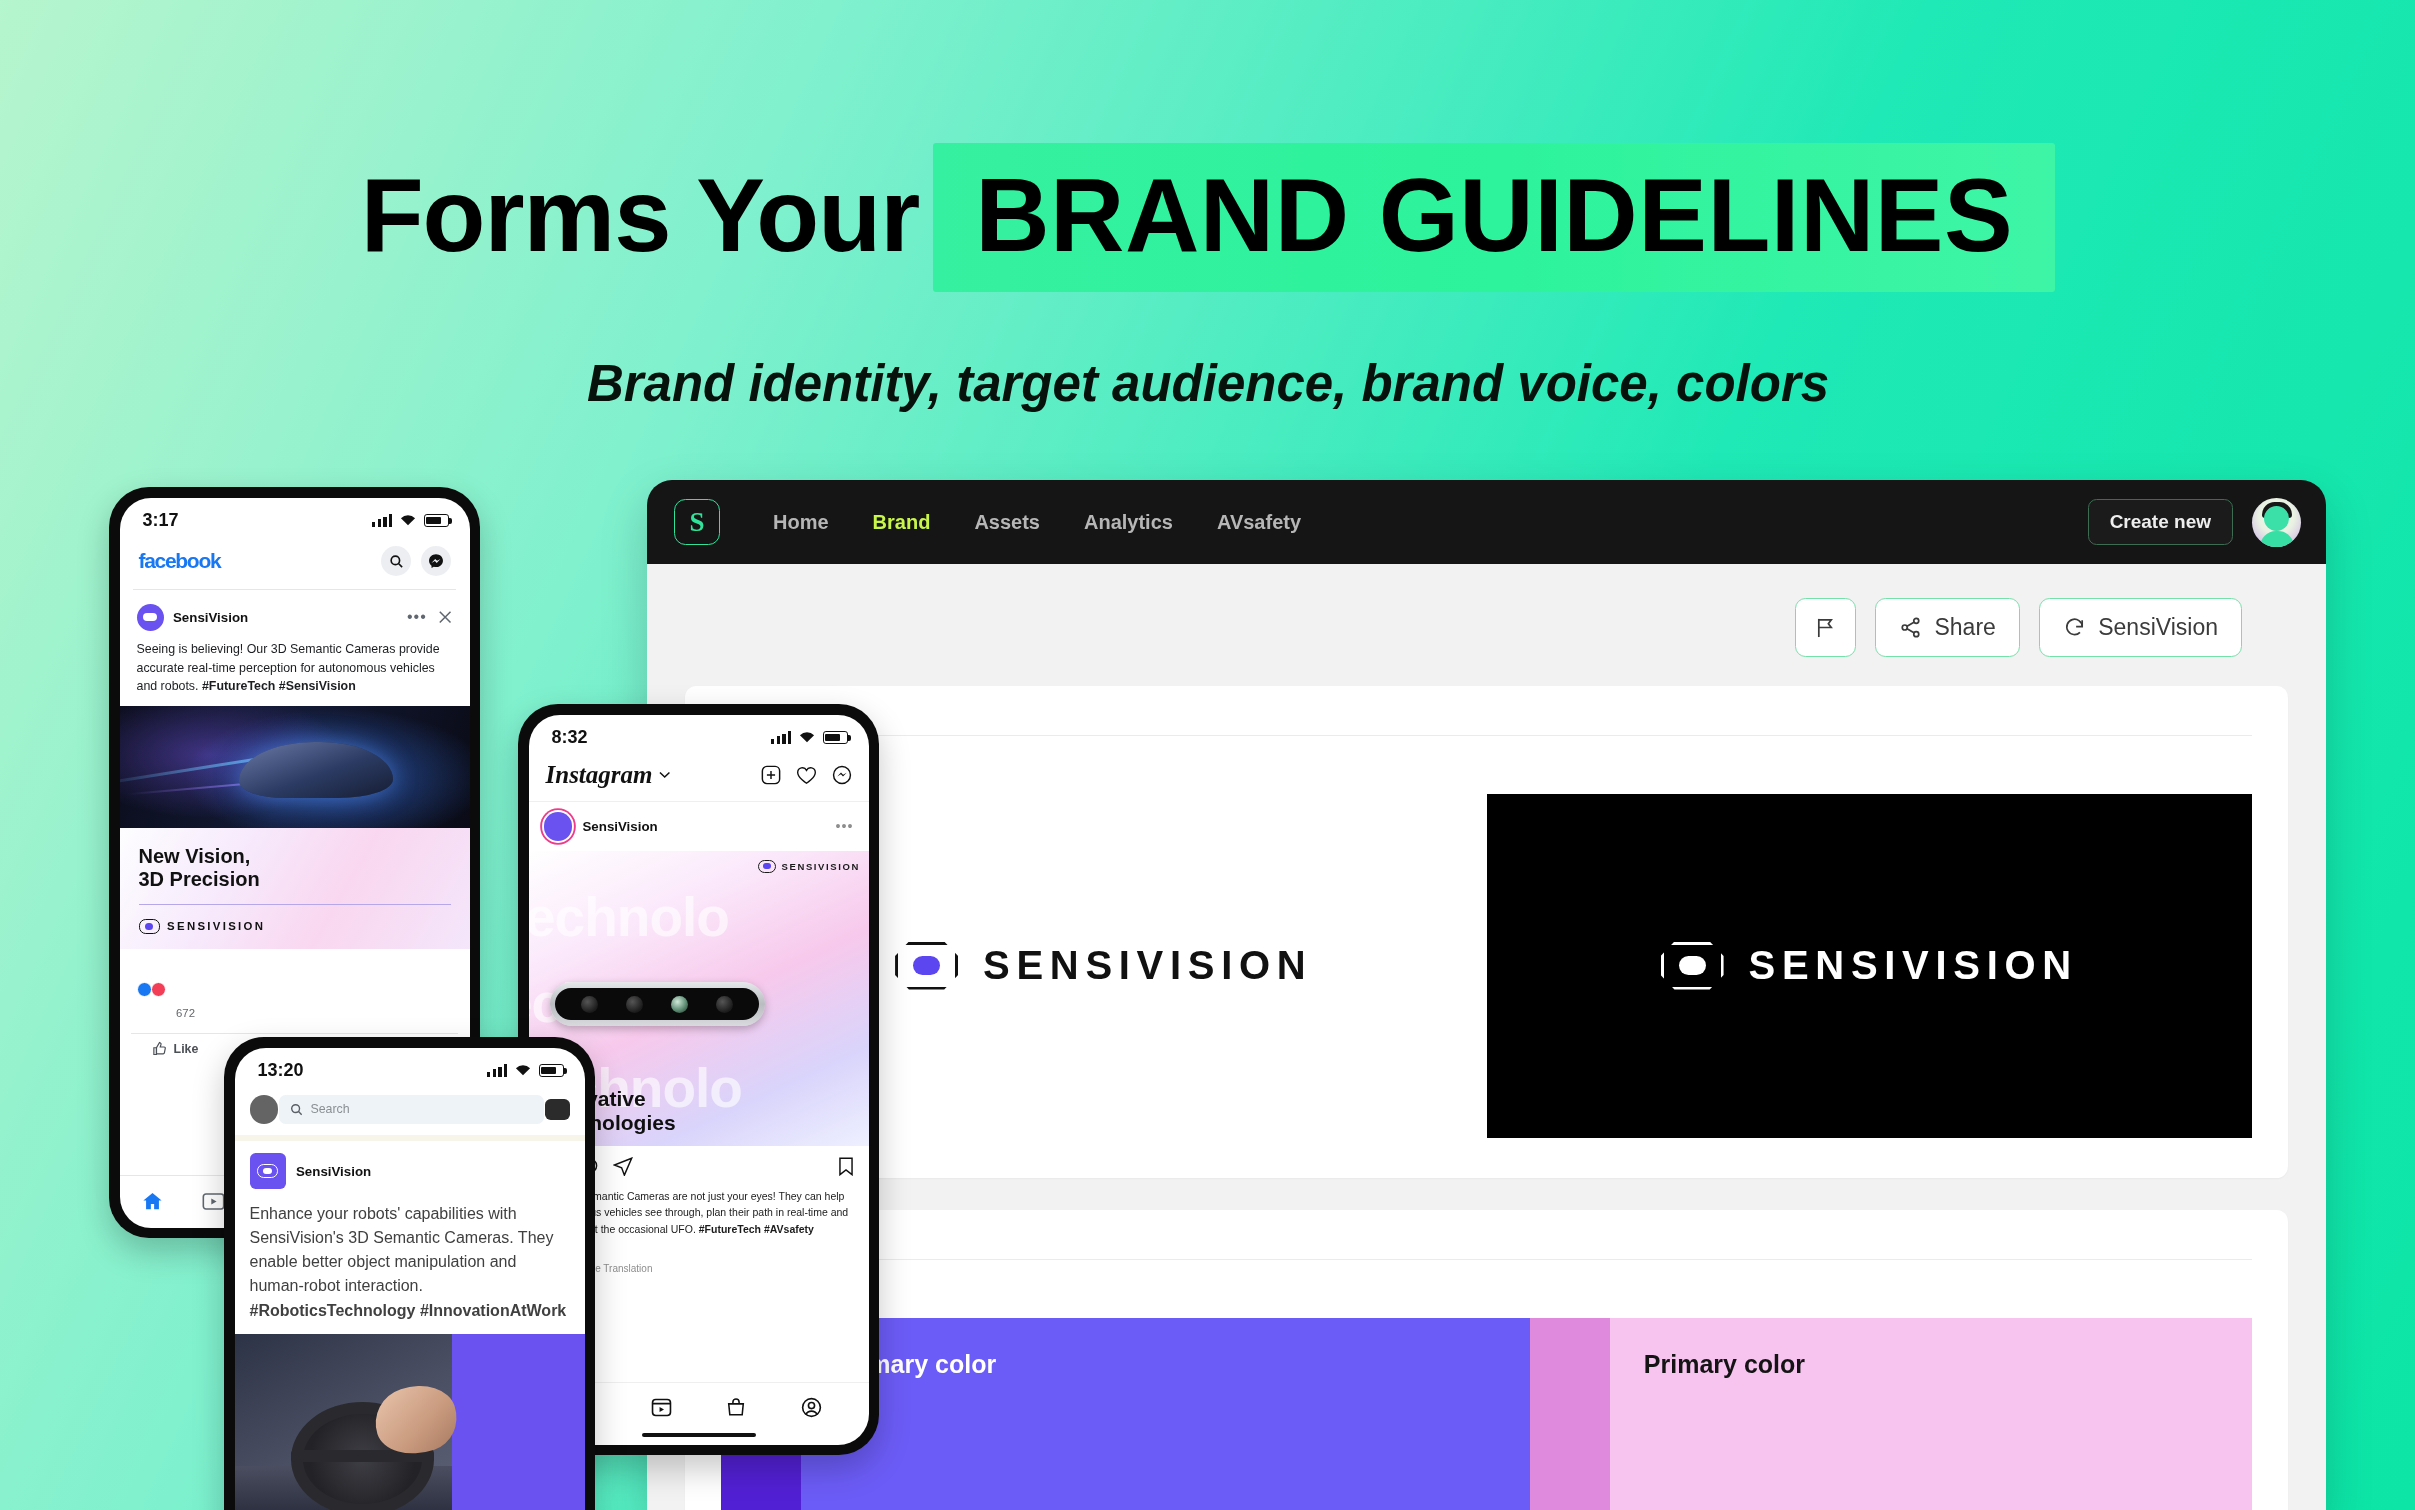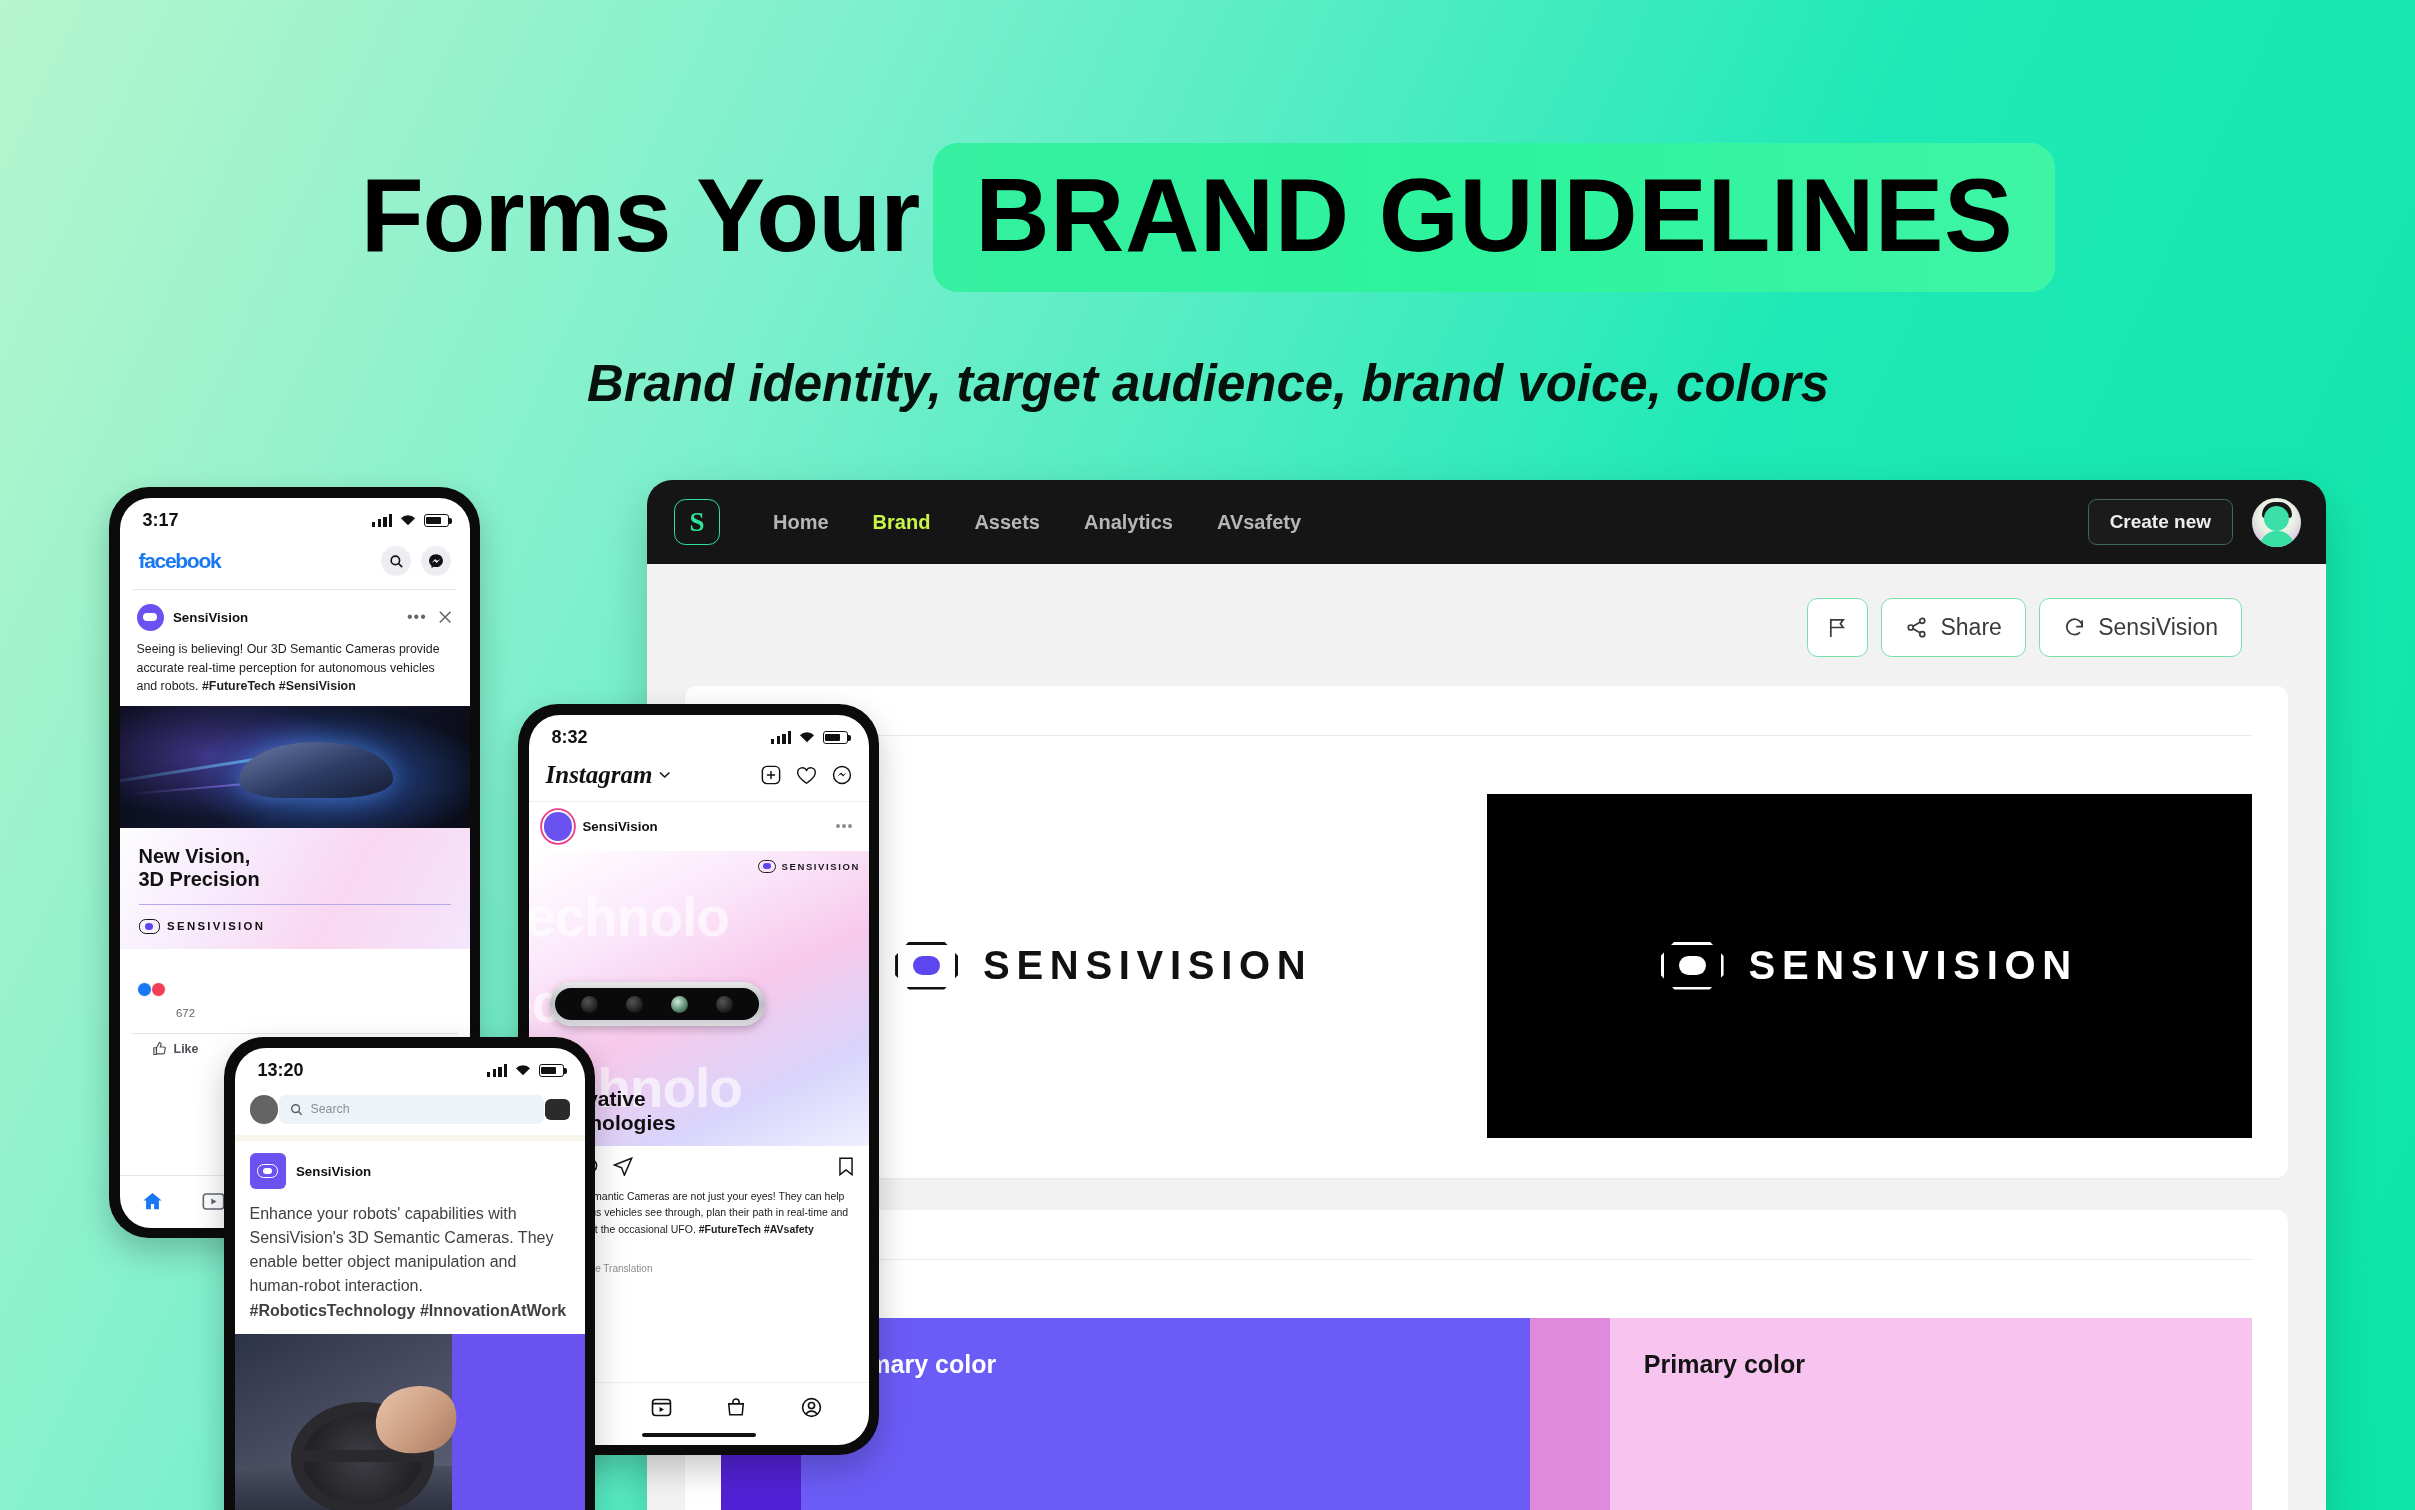--- a/index.html
+++ b/index.html
@@ -15,21 +15,21 @@
   #headline {
     position: absolute; top: 143px; left: 0; width: 2416px;
     text-align: center; white-space: nowrap;
     font-size: 103px; font-weight: 700; color: #000; letter-spacing: -1px;
     line-height: 1.0;
   }
   #headline .plain { font-weight: 700; }
   #headline .hl {
     display: inline-block;
     background: linear-gradient(90deg,#35f0a0 0%, #2df39c 50%, #3ef5a6 100%);
-    border-radius: 25px;
+    border-radius: 3px;
     padding: 21px 42px 25px 42px;
     margin-left: 14px;
     font-weight: 800;
     letter-spacing: 0.5px;
   }
   #subhead {
     position: absolute; top: 354px; left: 0; width: 2416px;
     text-align: center; white-space: nowrap;
     font-size: 51px; font-weight: 700; font-style: italic; color: #07120d;
   }
@@ -81,21 +81,21 @@
   }
 
   
   #page-canvas {
     position: absolute; top: 84px; left: 0; right: 0; bottom: 0;
     background: #f2f2f2; padding: 0 38px;
     overflow: hidden;
   }
   #toolbar {
     display: flex; justify-content: flex-end; align-items: center;
-    gap: 13px; padding: 34px 46px 28.5px 0;
+    gap: 19px; padding: 34px 46px 28.5px 0;
   }
   .tbtn {
     background: #fff; border: 1.4px solid #76e0ab; border-radius: 10.5px;
     height: 59px; display: flex; align-items: center; gap: 12.4px;
     padding: 0 23px; font-size: 23px; color: #3b3b3b; cursor: pointer;
   }
   .tbtn.icon-only { padding: 0 19px; }
   .tbtn svg { display: block; }
 
   .card {

